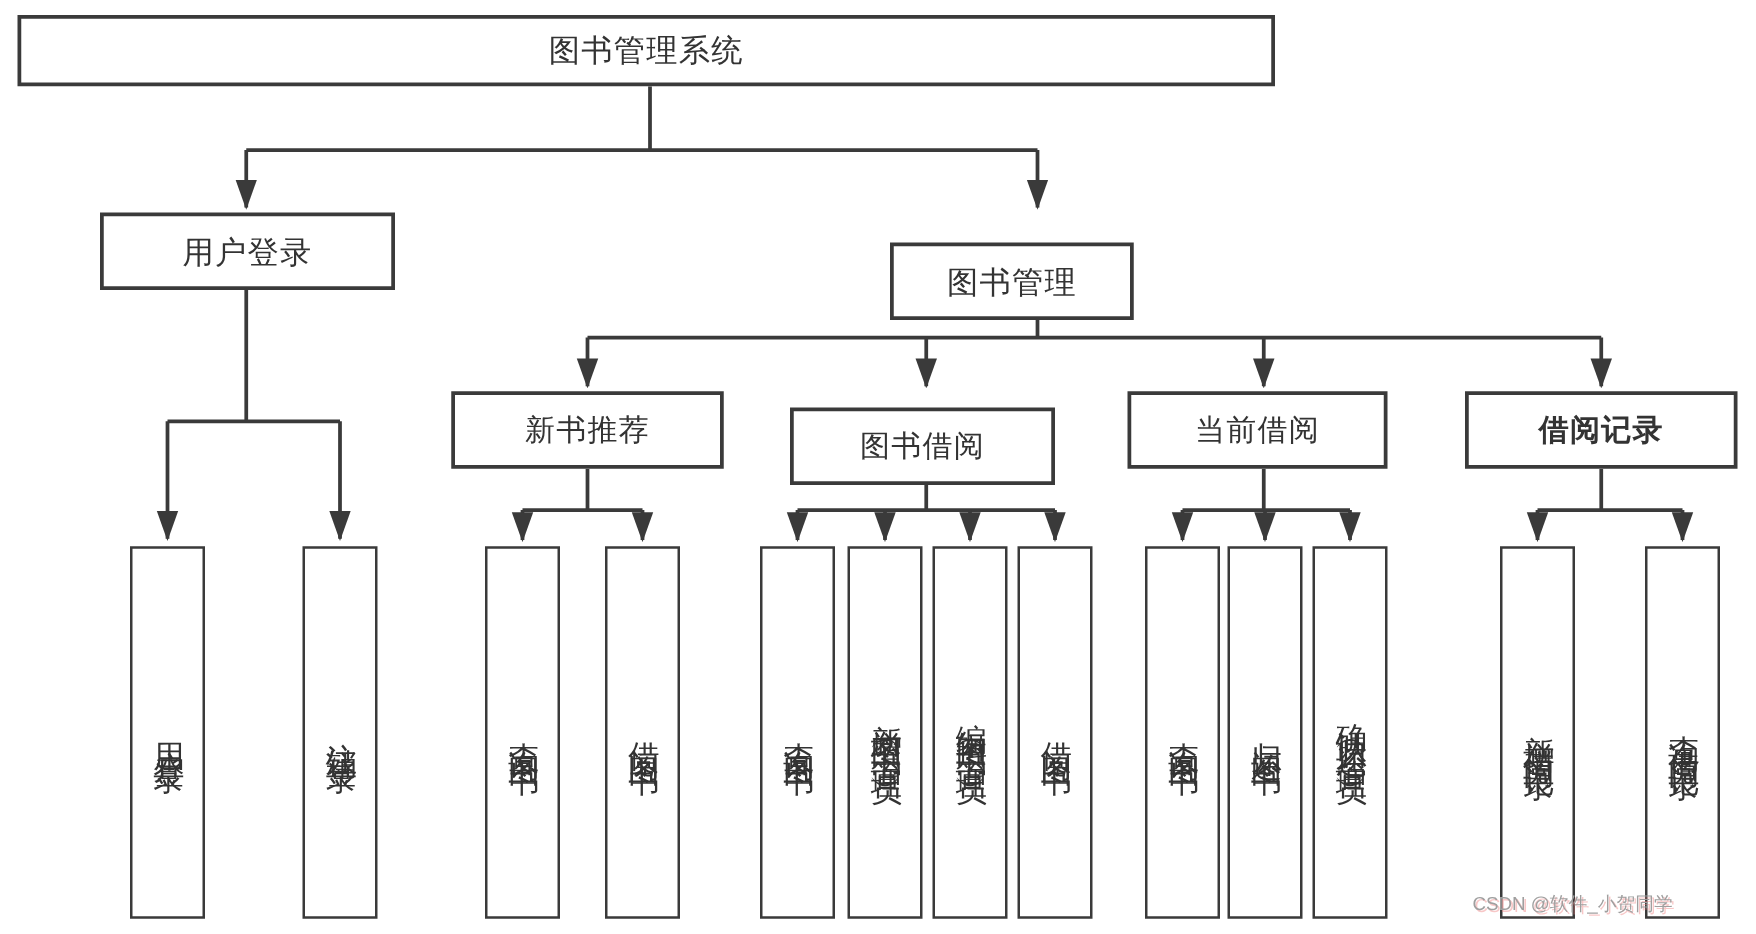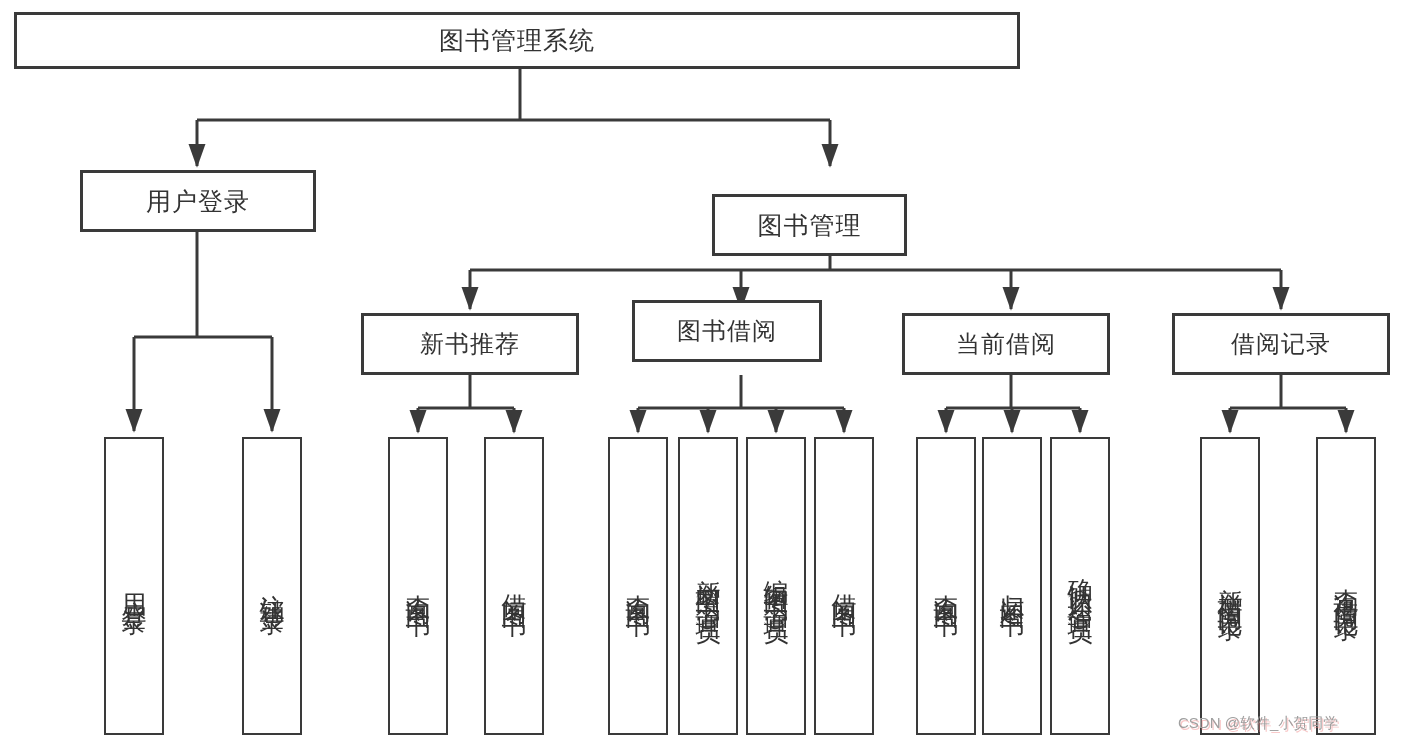--- a/index.html
+++ b/index.html
@@ -109,23 +109,23 @@
       <path d="M1346,408 V432" marker-end="url(#arw)"></path>
     </g>
   </svg>
 
   <div class="box h" style="left:14px; top:12px; width:1006px; height:57px;">图书管理系统</div>
 
   <div class="box h" style="left:80px; top:170px; width:236px; height:62px;">用户登录</div>
   <div class="box h" style="left:712px; top:170px; width:195px; height:62px;margin-top:24px;">图书管理</div>
 
   <div class="box h l3" style="left:361px; top:313px; width:218px; height:62px;">新书推荐</div>
-  <div class="box h l3" style="left:632px; top:300px; width:190px; height:62px;">图书借阅</div>
+  <div class="box h l3" style="left:632px; top:326px; width:212px; height:62px;">图书借阅</div>
   <div class="box h l3" style="left:902px; top:313px; width:208px; height:62px;">当前借阅</div>
-  <div class="box h l3" style="left:1172px; top:313px; width:218px; height:62px;">借阅记录</div>
+  <div class="box h l3" style="left:1172px; top:313px; width:218px; height:62px;font-weight:bold;">借阅记录</div>
 
   <div class="box v" style="left:104px; top:437px; width:60px; height:298px;">用户登录</div>
   <div class="box v" style="left:242px; top:437px; width:60px; height:298px;">注销登录</div>
 
   <div class="box v" style="left:388px; top:437px; width:60px; height:298px;">查询图书</div>
   <div class="box v" style="left:484px; top:437px; width:60px; height:298px;">借阅图书</div>
 
   <div class="box v" style="left:608px; top:437px; width:60px; height:298px;">查询图书</div>
   <div class="box v" style="left:678px; top:437px; width:60px; height:298px;">新增图书（管理员）</div>
   <div class="box v" style="left:746px; top:437px; width:60px; height:298px;">编辑图书（管理员）</div>

